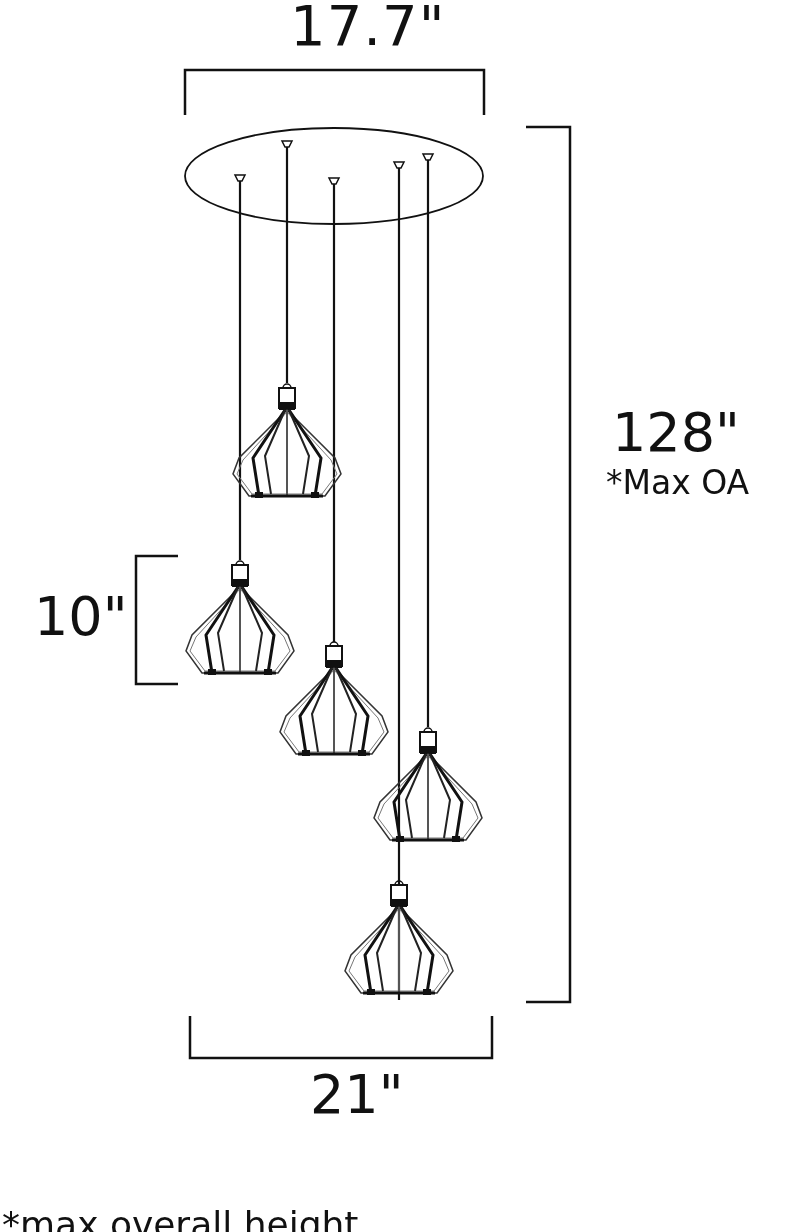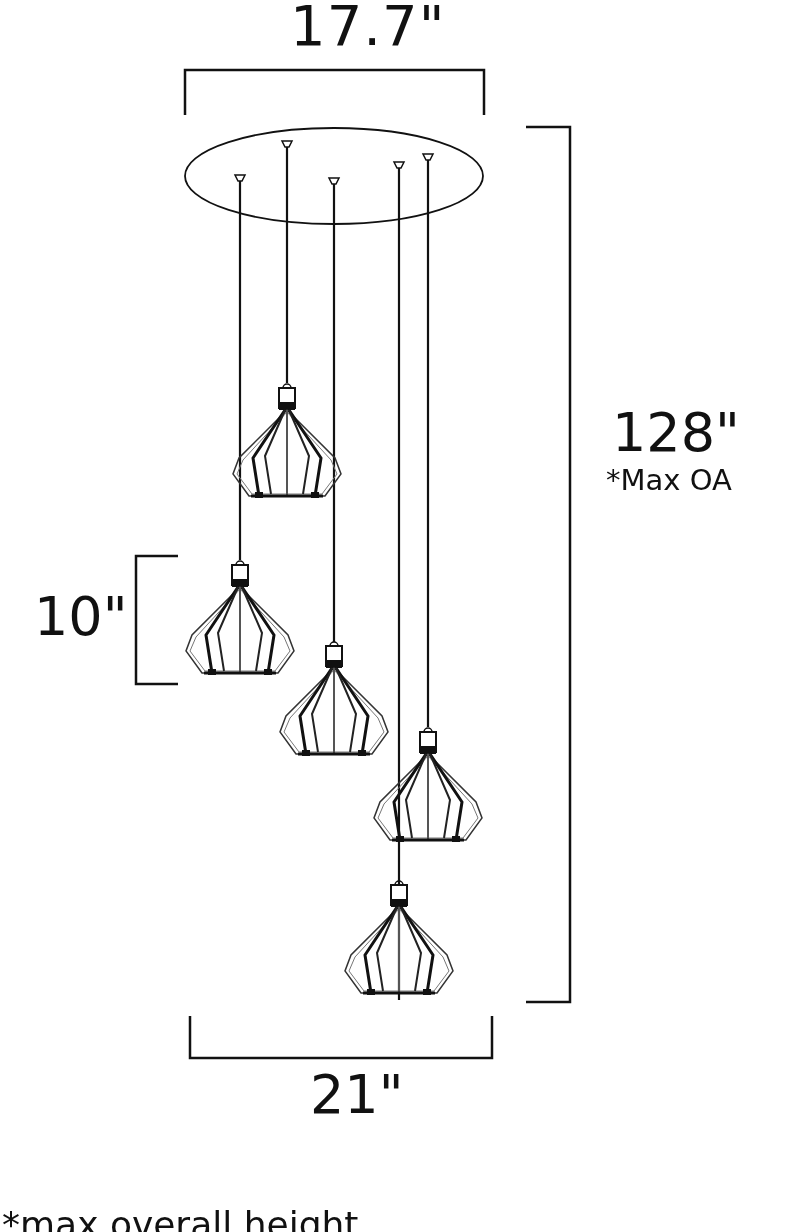--- a/index.html
+++ b/index.html
@@ -1,20 +1,20 @@
 <!DOCTYPE html>
 <html><head>
 <meta charset="utf-8">
 <style>
   html, body { margin:0; padding:0; background:#ffffff; }
   body { width:800px; height:1232px; position:relative; overflow:hidden; font-family:"DejaVu Sans", sans-serif; color:#111; }
   .label { position:absolute; color:#111; line-height:1; white-space:nowrap; }
   .dim-top { left:290px; top:-2px; font-size:56px; letter-spacing:1px; }
   .dim-right { left:612px; top:406px; font-size:54px; }
-  .dim-right-note { left:606px; top:466px; font-size:29px; }
+  .dim-right-note { left:606px; top:466px; font-size:33px; }
   .dim-left { left:34px; top:590px; font-size:54px; }
   .dim-bottom { left:310px; top:1068px; font-size:54px; }
   .footnote { left:2px; top:1196px; font-size:36px;margin-top:11px; }
   svg.drawing { position:absolute; left:0; top:0; }
 </style>
 </head>
 <body>
 
 <svg class="drawing" width="800" height="1232" viewBox="0 0 800 1232" xmlns="http://www.w3.org/2000/svg">
   <defs>

